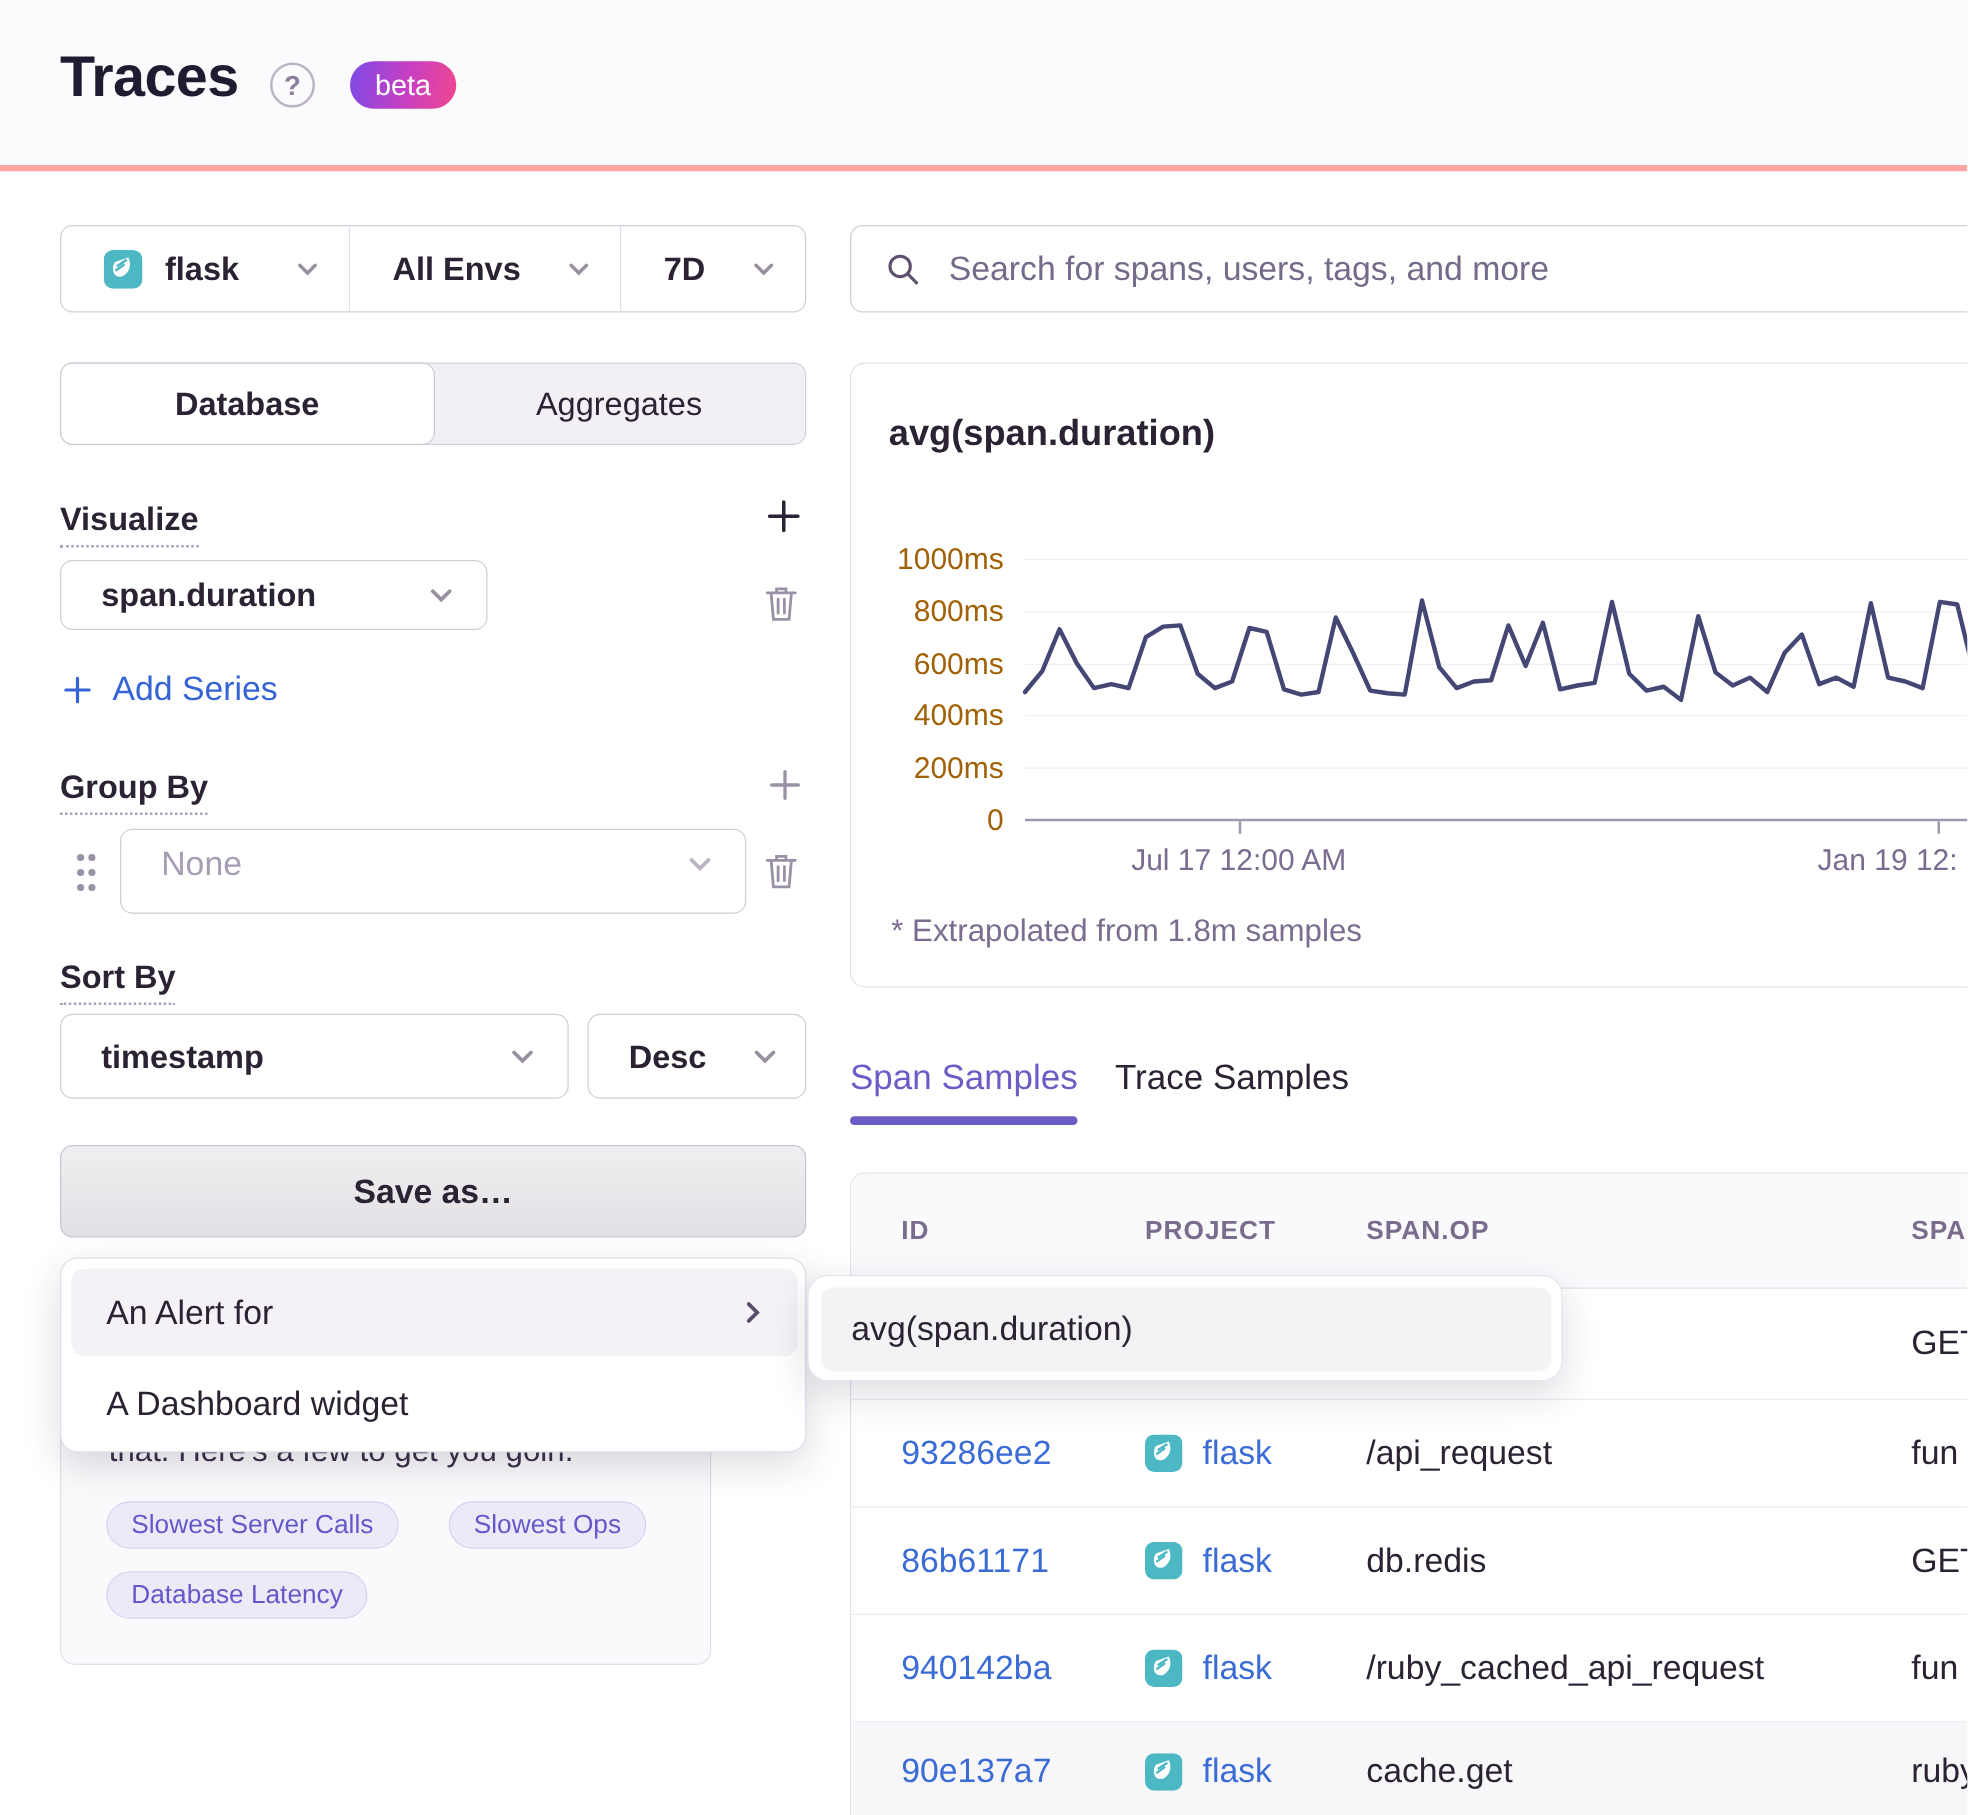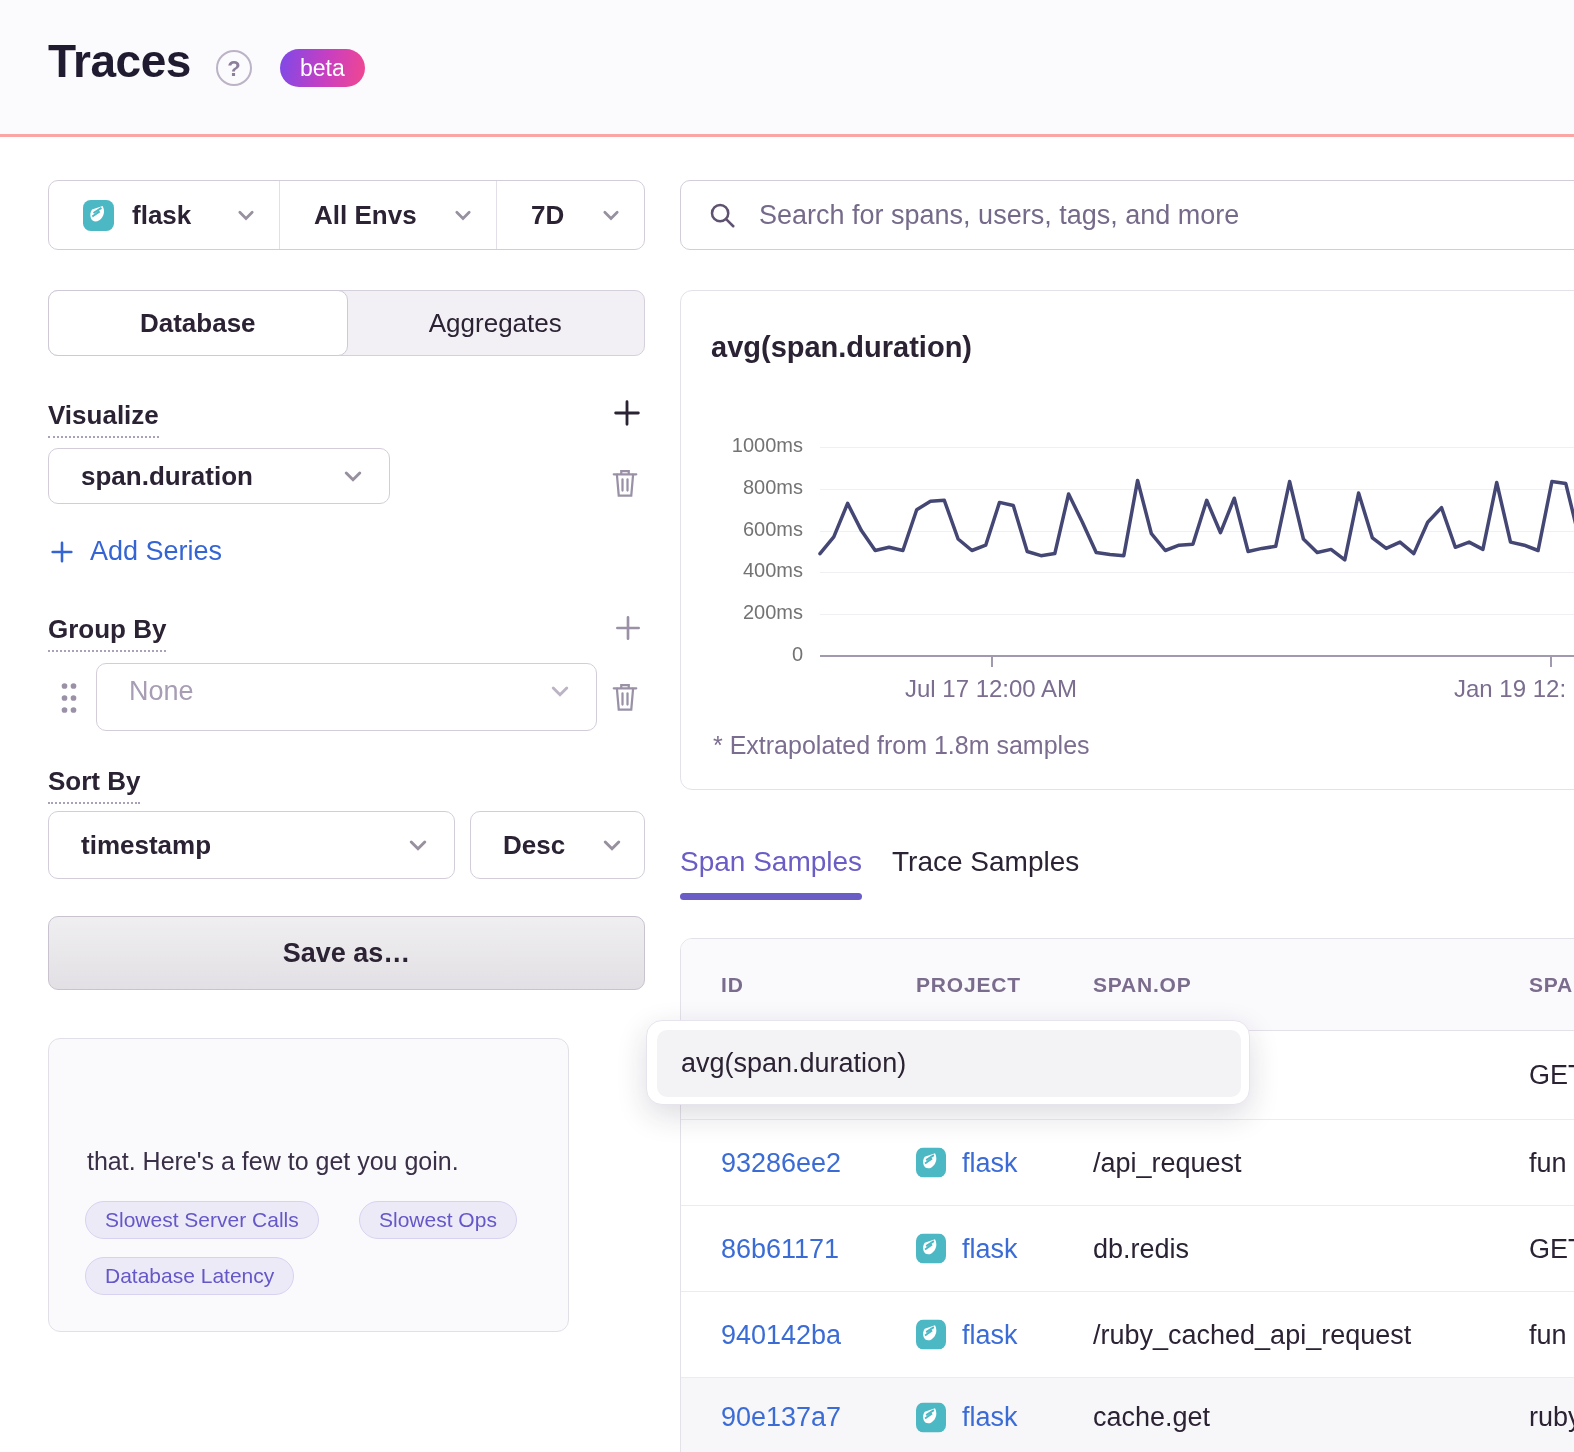--- a/index.html
+++ b/index.html
@@ -1,20 +1,20 @@
 <!DOCTYPE html>
 <html><head>
 <meta charset="utf-8">
 <style>
   * { margin:0; padding:0; box-sizing:border-box; }
   body { font-family:"Liberation Sans","DejaVu Sans",sans-serif; background:#fff; }
   .page { position:relative; width:1574px; height:1452px; overflow:hidden; background:#fff; color:#2b2233; }
 
   
-  .app-header { position:absolute; left:0; top:0; width:1574px; height:137px; background:#fbfafc; border-bottom:3px solid #fca5a5; }
+  .app-header { position:absolute; left:0; top:0; width:1574px; height:137px; background:#fbfafc; border-bottom:5px solid #fca5a5; }
   .page-title { position:absolute; left:48px; top:34px; font-size:46px; font-weight:bold; color:#211b31; letter-spacing:-0.5px; }
   .help-circle { position:absolute; left:216px; top:50px; width:36px; height:36px; border:2px solid #bcb3c6; border-radius:50%; color:#8b7f9b; font-size:22px; font-weight:bold; text-align:center; line-height:33px; }
   .beta-badge { position:absolute; left:280px; top:49px; height:38px; padding:0 20px; border-radius:19px; background:linear-gradient(100deg,#7d49e8 0%,#c93fc0 55%,#f1478f 100%); color:#fff; font-size:23px; line-height:38px; }
 
   
   .selbox { position:absolute; background:#fff; border:1px solid #d3cdda; border-radius:10px; display:flex; align-items:center; }
   .selbox .lbl { font-size:26px; font-weight:bold; color:#2b2233; }
   .chev { margin-left:auto; flex:none; }
   .section-label { font-size:26px; font-weight:bold; color:#2b2233; border-bottom:2px dotted #aaa1b8; padding-bottom:5px; display:inline-block; }
   .trash-btn { position:absolute; width:30px; height:34px; }
@@ -64,21 +64,21 @@
   
   .search-bar { position:absolute; left:680px; top:180px; width:940px; height:70px; background:#fff; border:1px solid #d3cdda; border-radius:10px; display:flex; align-items:center; padding-left:26px; }
   .search-bar input { border:none; outline:none; margin-left:22px; width:760px; font-size:27px; color:#2b2233; font-family:inherit; background:transparent; }
   .search-bar input::placeholder { color:#756a8a; opacity:1; }
 
   .chart-panel { position:absolute; left:680px; top:290px; width:940px; height:500px; background:#fff; border:1px solid #e5e1e9; border-radius:12px; }
   .chart-title { position:absolute; left:30px; top:40px; font-size:29px; font-weight:bold; color:#2b2233; }
   .gridline { position:absolute; left:139px; width:801px; height:1px; background:#f1eef4; }
   .x-axis { position:absolute; left:139px; top:364px; width:801px; height:2px; background:#a199ad; }
   .x-tick { position:absolute; top:366px; width:2px; height:10px; background:#a199ad; }
-  .ytick { position:absolute; left:0; width:122px; text-align:right; font-size:20px; color:#737373; }
+  .ytick { position:absolute; left:0; width:122px; text-align:right; font-size:24px; color:#a16207; }
   .xtick-label { position:absolute; top:384px; font-size:24px; color:#7b6d90; }
   .chart-svg { position:absolute; left:139px; top:156px; overflow:visible; }
   .chart-foot { position:absolute; left:32px; top:440px; font-size:25px; color:#7b6d90; }
 
   .tab { position:absolute; top:846px; font-size:28px; }
   .tab-active { color:#6a5dc6; }
   .tab-underline { position:absolute; left:680px; top:893px; width:182px; height:7px; border-radius:4px; background:#6a5dc6; }
 
   .table-panel { position:absolute; left:680px; top:938px; width:940px; height:560px; background:#fff; border:1px solid #e5e1e9; border-radius:12px 12px 0 0; overflow:hidden; }
   .thead { position:absolute; left:0; top:0; width:100%; height:92px; background:#faf9fc; border-bottom:1px solid #e5e1e9; }
@@ -196,20 +196,31 @@
 
   <div class="save-btn">Save as…</div>
 
   <div class="suggest-panel">
     <div class="suggest-text">that. Here's a few to get you goin.</div>
     <div class="chip" style="left:36px; top:162px;">Slowest Server Calls</div>
     <div class="chip" style="left:310px; top:162px;">Slowest Ops</div>
     <div class="chip" style="left:36px; top:218px;">Database Latency</div>
   </div>
 
+  <div class="save-menu">
+    <div class="menu-item-1">
+      <span>An Alert for</span>
+      <svg class="chev" width="24" height="24" viewBox="0 0 16 16">
+          <path d="M6 3.5 L10.5 8 L6 12.5" stroke="#574d67" stroke-width="2" fill="none" stroke-linecap="round"></path>
+        </svg>
+    </div>
+    <div class="menu-item-2">
+      <span>A Dashboard widget</span>
+    </div>
+  </div>
 
   <div class="submenu">
     <div class="submenu-item">avg(span.duration)</div>
   </div>
 
   <div class="search-bar">
     <svg width="30" height="30" viewBox="0 0 24 24">
         <circle cx="10.5" cy="10.5" r="6.5" stroke="#5f5270" stroke-width="2" fill="none"></circle>
         <path d="M15.5 15.5 L21 21" stroke="#5f5270" stroke-width="2" stroke-linecap="round"></path>
       </svg>

